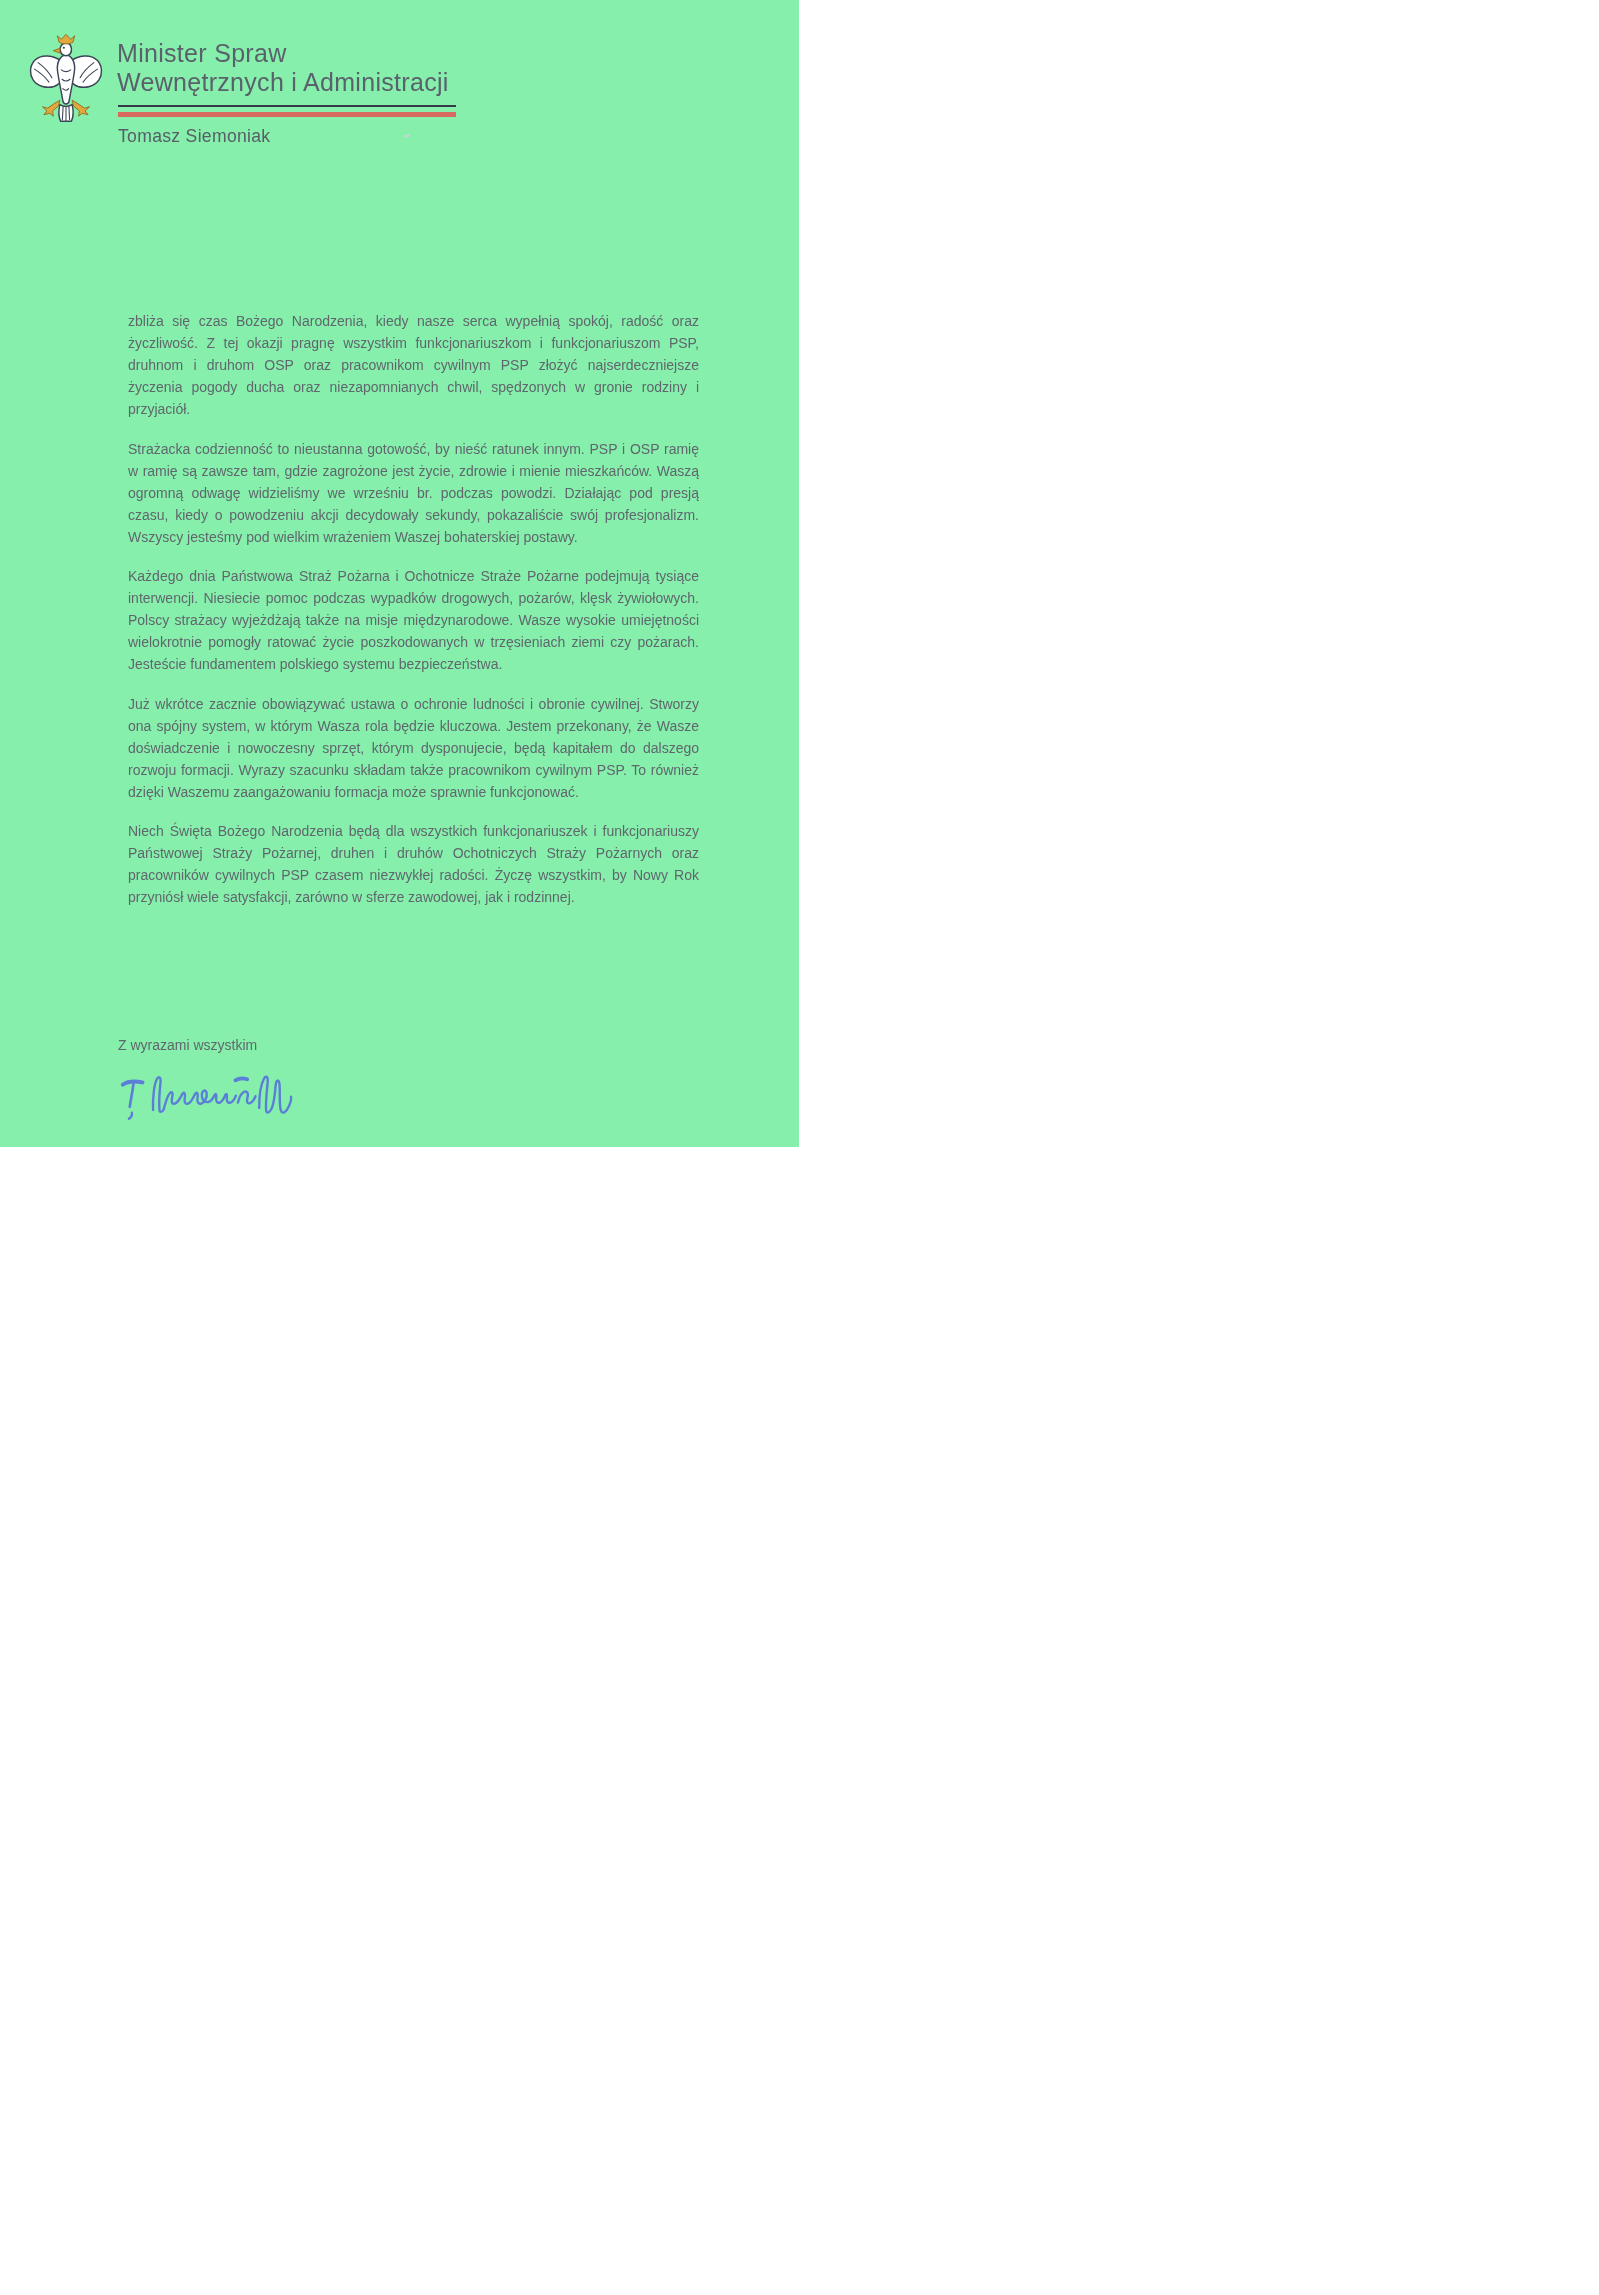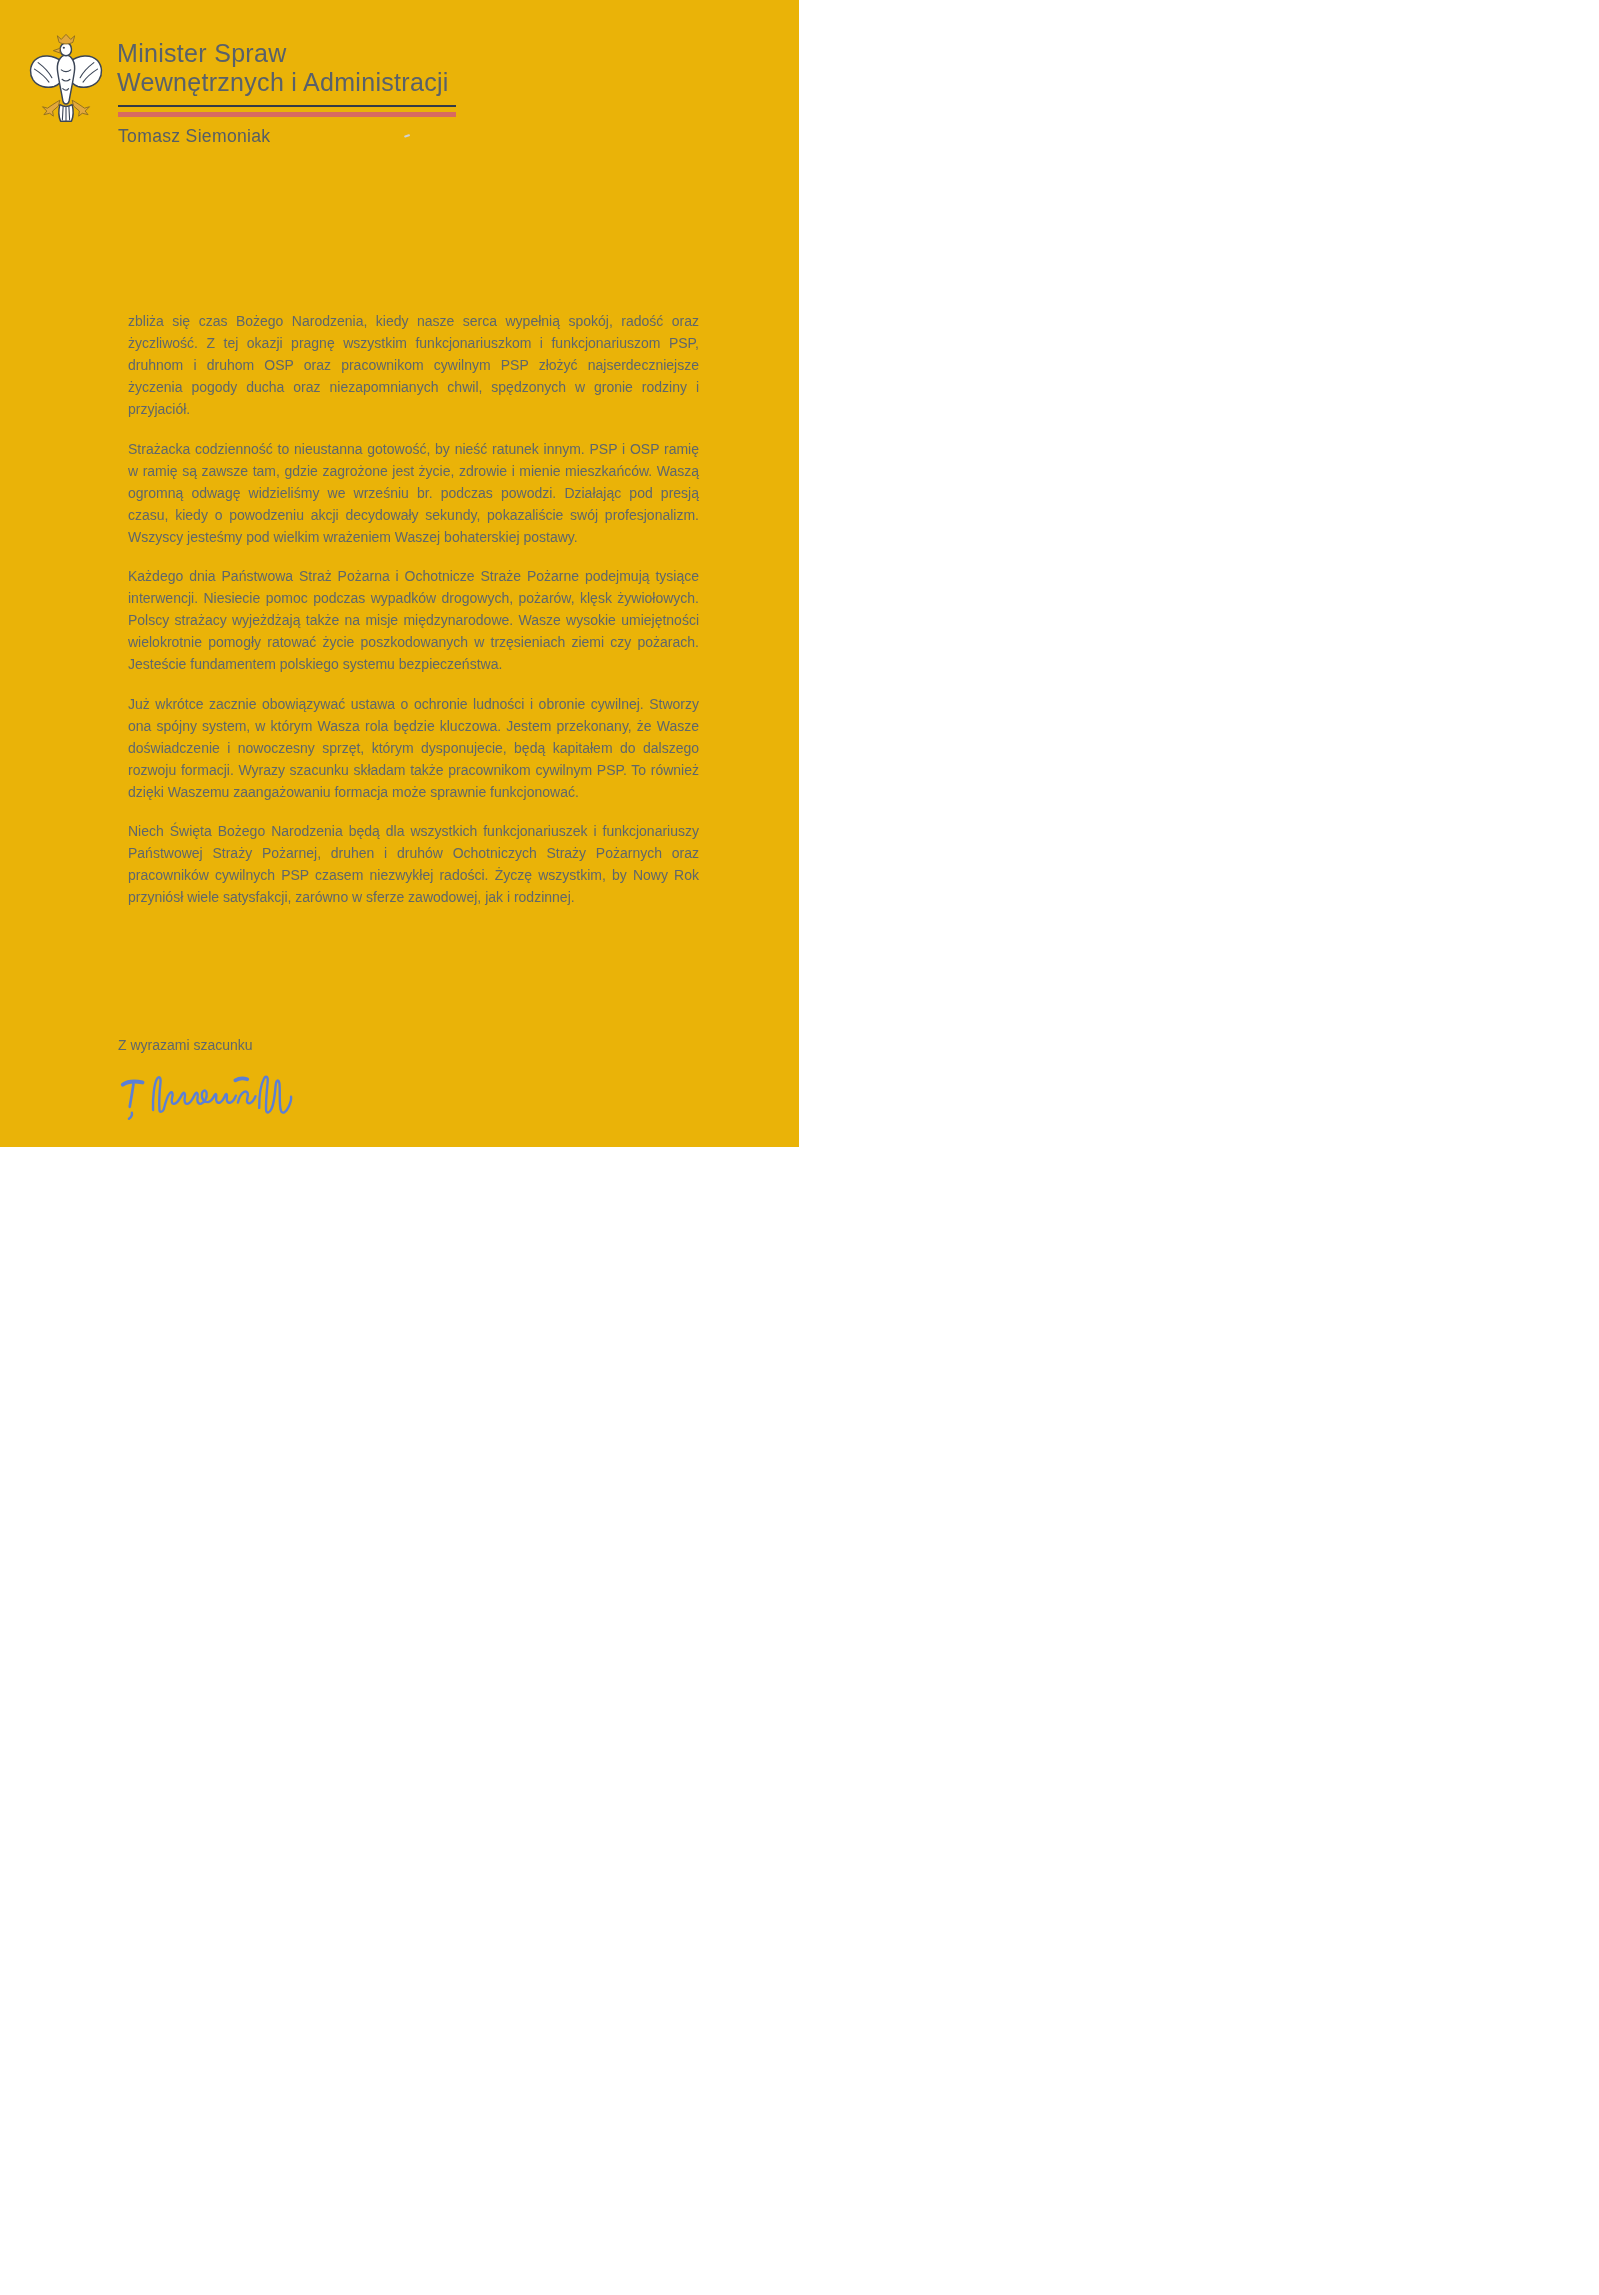--- a/index.html
+++ b/index.html
@@ -1,20 +1,20 @@
 <!DOCTYPE html>
 <html lang="pl" style="font-size:8.3px"><head>
 <meta charset="utf-8">
 <style>
   html, body { margin: 0; padding: 0; background: #ffffff; }
   .page {
     position: relative;
     width: 799px;
     height: 1147px;
-    background: #eab308;
+    background: #86efac;
     font-family: "Liberation Sans", "DejaVu Sans", sans-serif;
     overflow: hidden;
   }
   
   .emblem {
     position: absolute;
     left: 28px; top: 32px;
     width: 76px; height: 101px;
   }
   .ministry-name {
@@ -136,21 +136,21 @@
 
 
   <div class="letter-body">
     <p>zbliża się czas Bożego Narodzenia, kiedy nasze serca wypełnią spokój, radość oraz życzliwość. Z tej okazji pragnę wszystkim funkcjonariuszkom i funkcjonariuszom PSP, druhnom i druhom OSP oraz pracownikom cywilnym PSP złożyć najserdeczniejsze życzenia pogody ducha oraz niezapomnianych chwil, spędzonych w gronie rodziny i przyjaciół.</p>
     <p>Strażacka codzienność to nieustanna gotowość, by nieść ratunek innym. PSP i OSP ramię w ramię są zawsze tam, gdzie zagrożone jest życie, zdrowie i mienie mieszkańców. Waszą ogromną odwagę widzieliśmy we wrześniu br. podczas powodzi. Działając pod presją czasu, kiedy o powodzeniu akcji decydowały sekundy, pokazaliście swój profesjonalizm. Wszyscy jesteśmy pod wielkim wrażeniem Waszej bohaterskiej postawy.</p>
     <p>Każdego dnia Państwowa Straż Pożarna i Ochotnicze Straże Pożarne podejmują tysiące interwencji. Niesiecie pomoc podczas wypadków drogowych, pożarów, klęsk żywiołowych. Polscy strażacy wyjeżdżają także na misje międzynarodowe. Wasze wysokie umiejętności wielokrotnie pomogły ratować życie poszkodowanych w trzęsieniach ziemi czy pożarach. Jesteście fundamentem polskiego systemu bezpieczeństwa.</p>
     <p>Już wkrótce zacznie obowiązywać ustawa o ochronie ludności i obronie cywilnej. Stworzy ona spójny system, w którym Wasza rola będzie kluczowa. Jestem przekonany, że Wasze doświadczenie i nowoczesny sprzęt, którym dysponujecie, będą kapitałem do dalszego rozwoju formacji. Wyrazy szacunku składam także pracownikom cywilnym PSP. To również dzięki Waszemu zaangażowaniu formacja może sprawnie funkcjonować.</p>
     <p>Niech Święta Bożego Narodzenia będą dla wszystkich funkcjonariuszek i funkcjonariuszy Państwowej Straży Pożarnej, druhen i druhów Ochotniczych Straży Pożarnych oraz pracowników cywilnych PSP czasem niezwykłej radości. Życzę wszystkim, by Nowy Rok przyniósł wiele satysfakcji, zarówno w sferze zawodowej, jak i rodzinnej.</p>
   </div>
 
-  <div class="closing">Z wyrazami szacunku</div>
+  <div class="closing">Z wyrazami wszystkim</div>
 
   <svg class="signature" viewBox="0 0 720 260" aria-hidden="true">
     <g fill="none" stroke="#5b7fd6" stroke-linecap="round" stroke-linejoin="round">
 
       <path d="M22 100 C40 88 66 86 96 92" stroke-width="15"></path>
 
       <path d="M62 98 C58 128 52 158 48 184" stroke-width="10"></path>
 
       <path d="M56 206 C58 216 52 224 45 229" stroke-width="9"></path>
 

